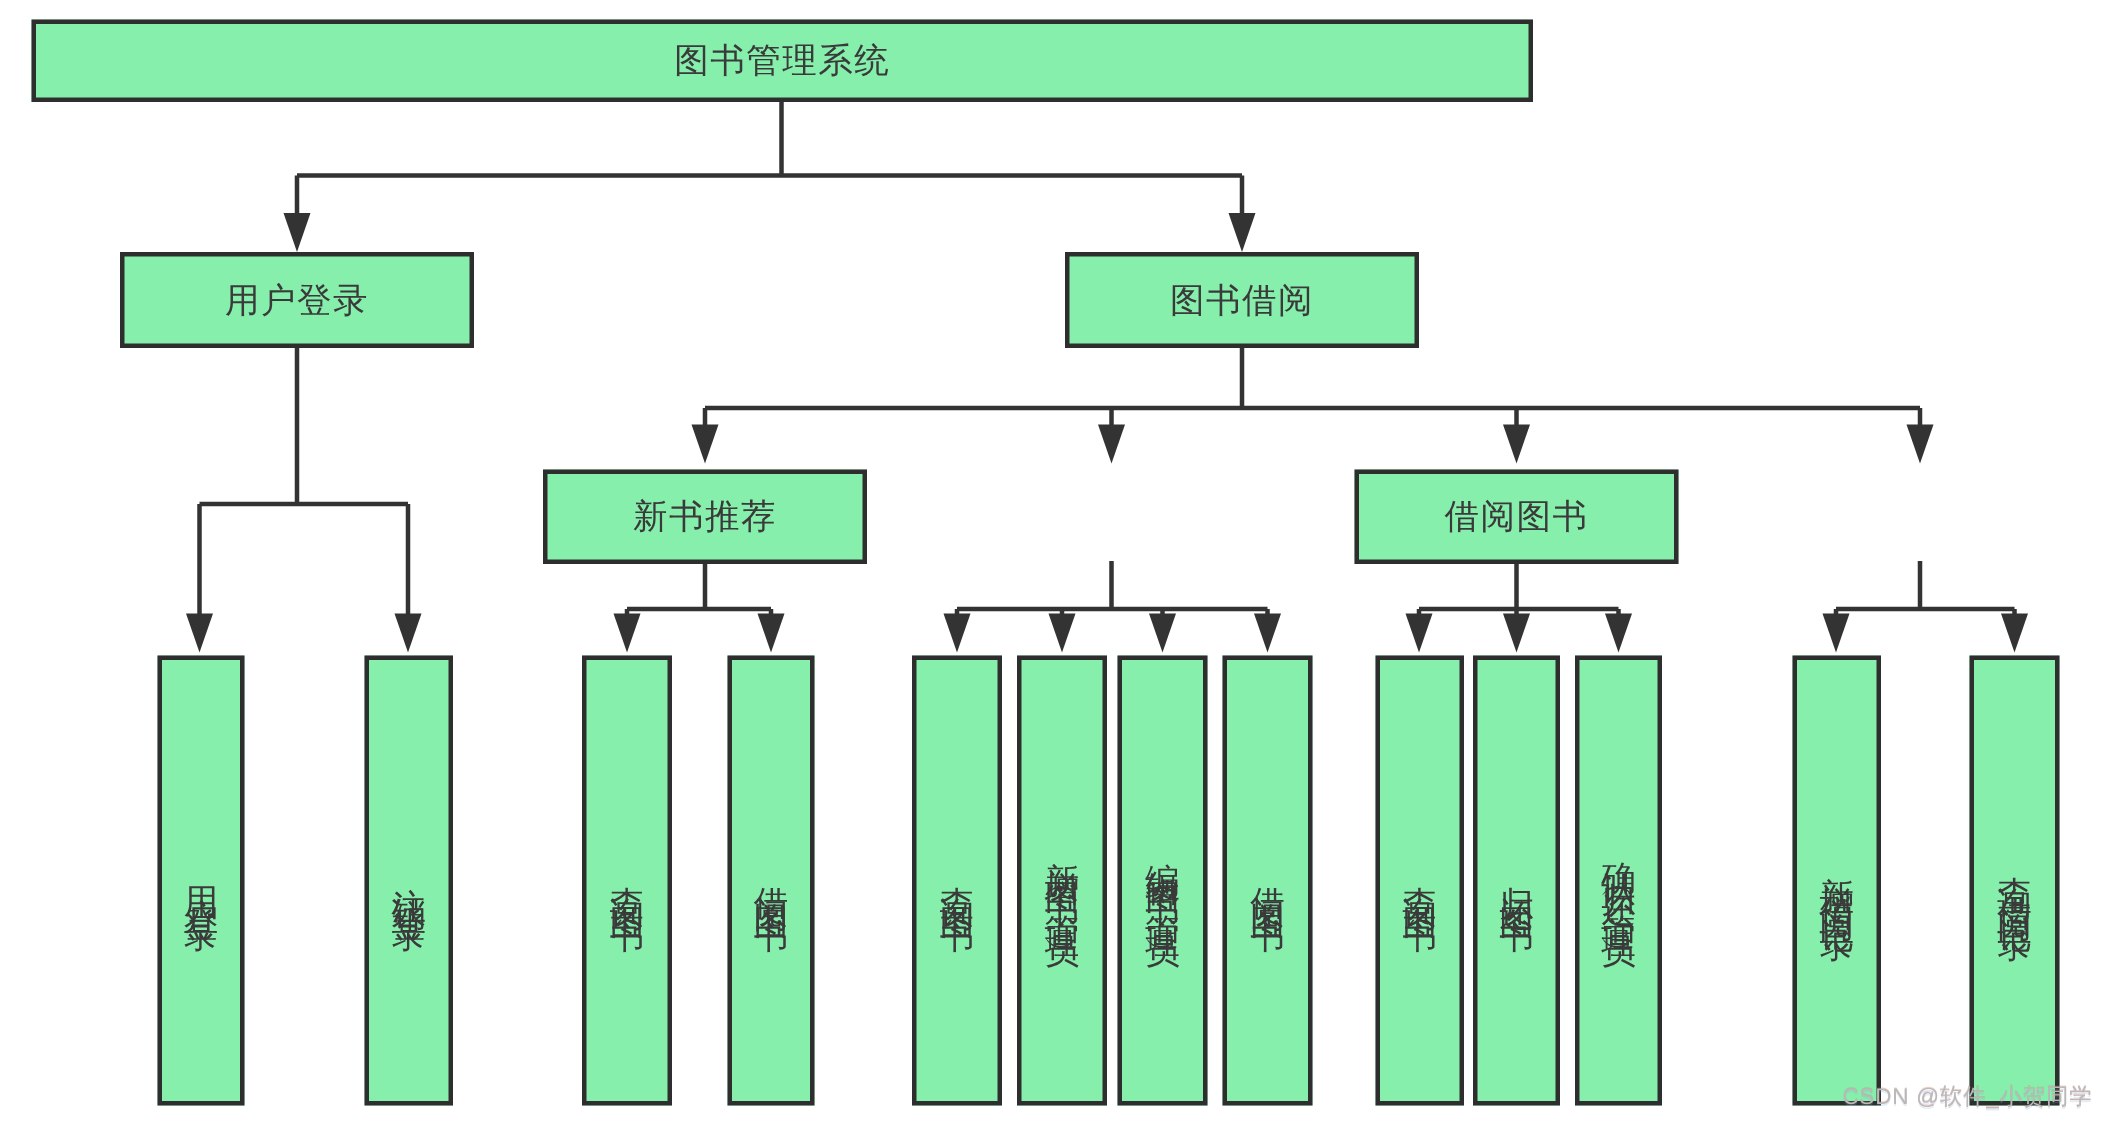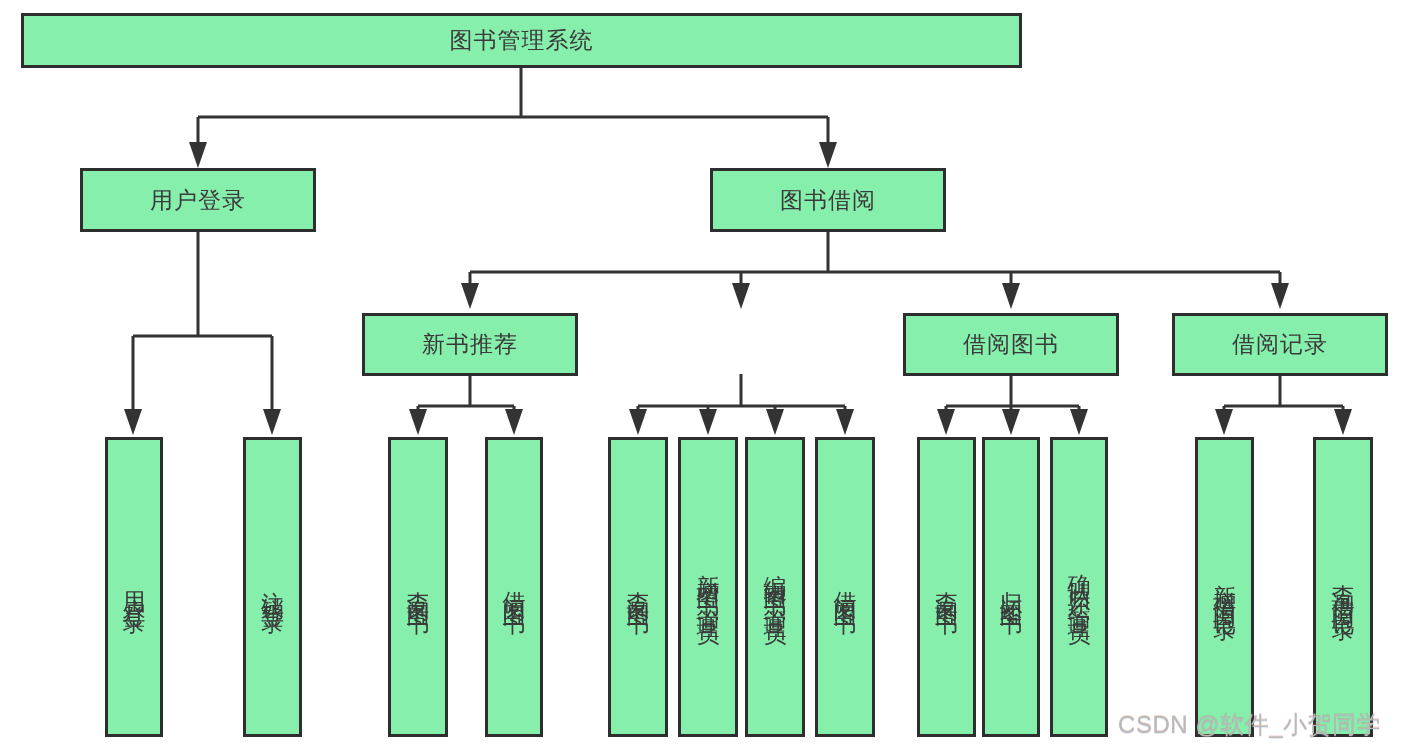--- a/index.html
+++ b/index.html
@@ -33,23 +33,23 @@
   }
   .leaf span{
     writing-mode:vertical-rl;
     text-orientation:mixed;
     letter-spacing:7px;
     line-height:1;
     font-size:23px;
   }
   .watermark{
     position:absolute;
-    right:24px;
+    right:10px;
     bottom:6px;
-    font-size:24px;
+    font-size:15px;
     color:var(--wm);
     letter-spacing:0.5px;
     text-shadow:0 -1px 0 rgba(214,106,84,0.30), 0 1px 0 rgba(130,165,220,0.22);
     white-space:nowrap;
   }
 </style>
 </head>
 <body>
 
 <div class="stage">
@@ -107,23 +107,20 @@
   <div class="node" style="left:710px;top:168px;width:236px;height:64px">
     <span>图书借阅</span>
   </div>
 
   <div class="node" style="left:362px;top:313px;width:216px;height:63px">
     <span>新书推荐</span>
   </div>
   <div class="node" style="left:903px;top:313px;width:216px;height:63px">
     <span>借阅图书</span>
   </div>
-  <div class="node" style="left:1172px;top:313px;width:216px;height:63px">
-    <span>借阅记录</span>
-  </div>
 
   <div class="node leaf" style="left:105px;top:437px;width:58px;height:300px">
     <span>用户登录</span>
   </div>
   <div class="node leaf" style="left:243px;top:437px;width:59px;height:300px">
     <span>注销登录</span>
   </div>
 
   <div class="node leaf" style="left:388px;top:437px;width:60px;height:300px">
     <span>查询图书</span>

